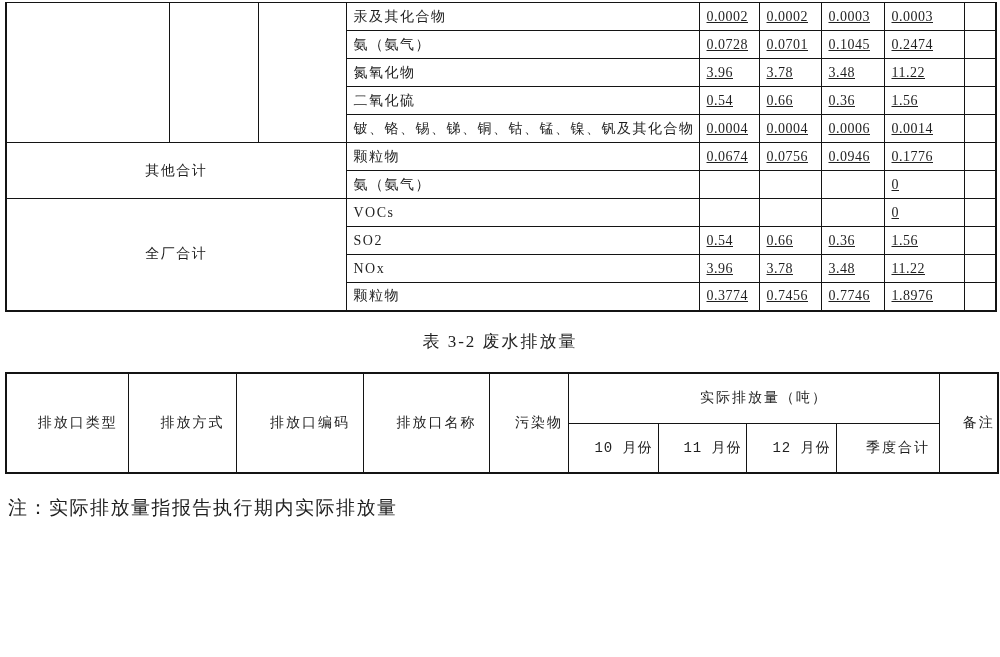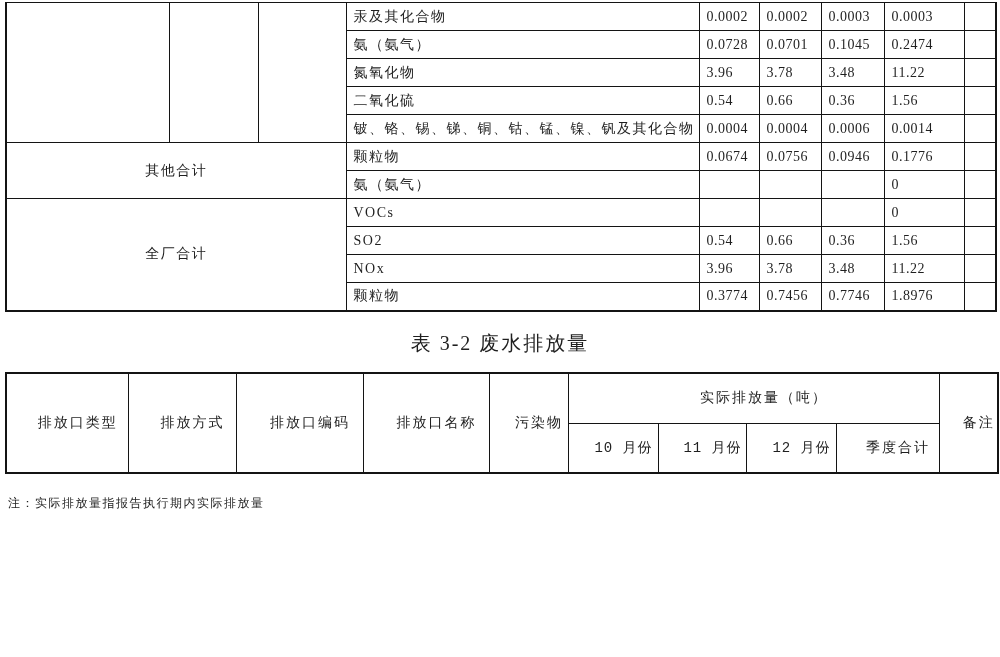--- a/index.html
+++ b/index.html
@@ -15,39 +15,39 @@
     font-size:14px; font-weight:normal;
     overflow:hidden; white-space:nowrap;
     vertical-align:middle;
   }
   
   .t1 {
     position:absolute; left:5px; top:2px; width:990px;
     border:2px solid #141414; border-top-width:1px;padding-left:34px;
   }
   .t1 td { height:28px; padding:0 7px; letter-spacing:1.5px; }
-  .t1 td.c-val { letter-spacing:0.5px; }
+  .t1 td.c-val { letter-spacing:0.5px;text-decoration:underline; }
   .t1 td.c-lbl { text-align:center;margin-top:20px; }
   .t1 td.c-empty { padding:0; }
   
   .tbl-title {
     position:absolute; left:0; right:0; top:330px;
-    text-align:center; font-size:20px; letter-spacing:2px; color:#1f1f1f;
+    text-align:center; font-size:17px; letter-spacing:2px; color:#1f1f1f;
   }
   
   .t2 {
     position:absolute; left:5px; top:372px; width:992px;
     border:2px solid #141414;
   }
   .t2 th { height:50px; text-align:center; letter-spacing:2px;padding-left:21px; }
   .t2 th.latin-mix { letter-spacing:1px;font-family:Liberation Mono, monospace; }
   
   .footnote {
     position:absolute; left:8px; top:495px;
-    font-size:12px; letter-spacing:1.5px; color:#1f1f1f;
+    font-size:19px; letter-spacing:1.5px; color:#1f1f1f;
   }
 </style>
 </head>
 <body>
 
 <table class="t1">
   <colgroup>
     <col style="width:163px">
       <col style="width:89px">
       <col style="width:88px">

